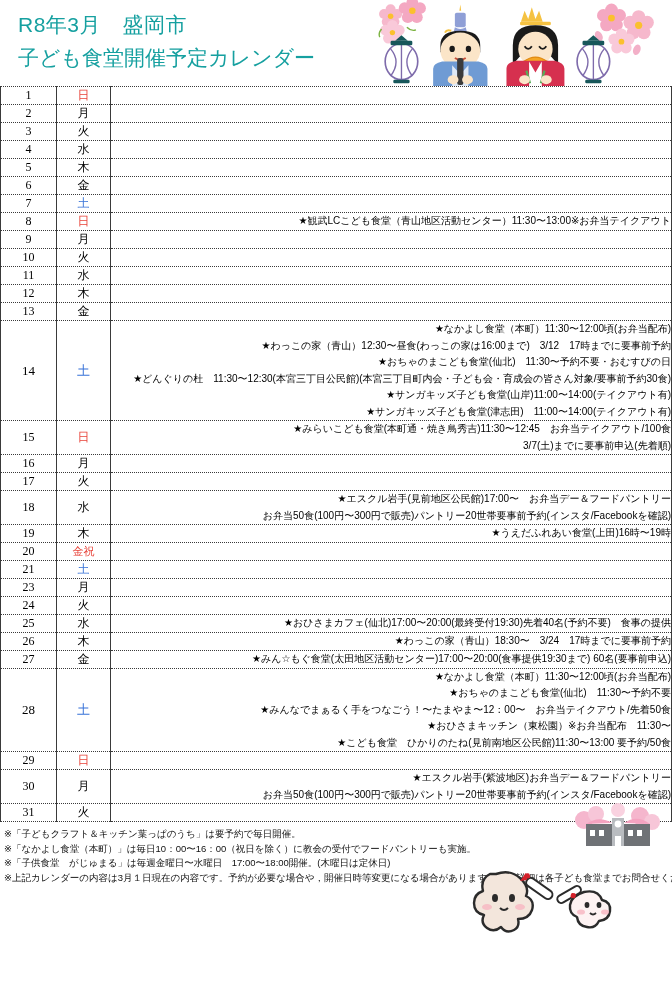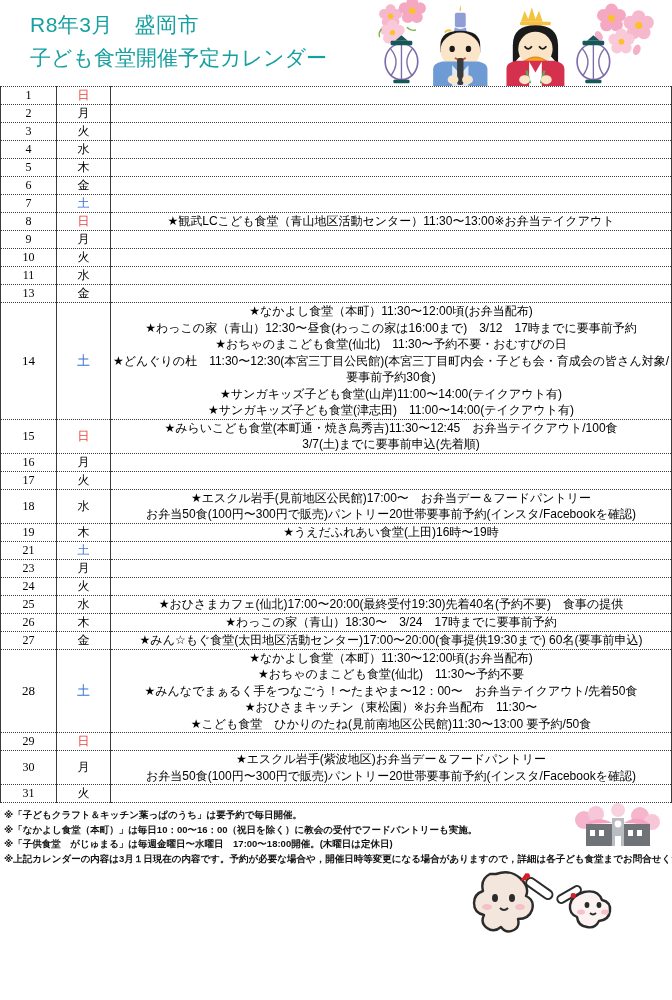--- a/index.html
+++ b/index.html
@@ -14,21 +14,21 @@
     color: #000;
     overflow: hidden;
     position: relative;
   }
 
   
   .header {
     position: relative;
     height: 86px;
     box-sizing: border-box;
-    padding: 8px 0 0 30px;
+    padding: 8px 0 0 18px;
     overflow: hidden;
   }
   .title-line {
     color: #16a0a0;
     font-size: 21px;
     line-height: 33px;
     letter-spacing: 0.5px;
     white-space: nowrap;
   }
   .title-line.second { letter-spacing: 0px; }
@@ -67,40 +67,39 @@
     font-size: 12px;
     font-family: "Liberation Serif", "DejaVu Serif", serif;
   }
   .c-dow {
     width: 53px;
     text-align: center;
     font-size: 12px;
   }
   .c-evt {
     padding: 1px 2px 1px 6px;
-    font-size: 12px;
+    font-size: 10px;
     line-height: 16.5px;
-    text-align: center;
+    text-align: right;
   }
   .dow-sun { color: #e8443a; }
   .dow-sat { color: #3a74d8; }
   .dow-hol { color: #e8443a; font-size: 11px; }
   .evt-line { white-space: nowrap; }
   .evt-wrap { white-space: normal; }
 
   tr.r-tall .c-day, tr.r-tall .c-dow { font-size: 13px; }
 
   
   .footer {
     position: relative;
     padding: 5px 3px 0 4px;
     font-size: 9.5px;
     line-height: 14.5px;
     color: #111;
-    font-weight: bold;
   }
   .footer .note { white-space: nowrap; }
   .note-last { font-size: 9.5px; }
 
   
   .art-school {
     position: absolute;
     right: 6px;
     top: 790px;
     width: 96px;
@@ -300,20 +299,25 @@
         <td class="c-day">10</td>
         <td class="c-dow ">火</td>
         <td class="c-evt">&nbsp;</td>
       </tr>
       <tr>
         <td class="c-day">11</td>
         <td class="c-dow ">水</td>
         <td class="c-evt">&nbsp;</td>
       </tr>
       <tr>
+        <td class="c-day">12</td>
+        <td class="c-dow ">木</td>
+        <td class="c-evt">&nbsp;</td>
+      </tr>
+      <tr>
         <td class="c-day">13</td>
         <td class="c-dow ">金</td>
         <td class="c-evt">&nbsp;</td>
       </tr>
       <tr class="r-tall">
         <td class="c-day">14</td>
         <td class="c-dow dow-sat">土</td>
         <td class="c-evt">
           <div class="evt-line">★なかよし食堂（本町）11:30〜12:00頃(お弁当配布)</div>
           <div class="evt-line">★わっこの家（青山）12:30〜昼食(わっこの家は16:00まで)　3/12　17時までに要事前予約</div>
@@ -348,20 +352,25 @@
           <div class="evt-line">★エスクル岩手(見前地区公民館)17:00〜　お弁当デー＆フードパントリー</div>
           <div class="evt-line">お弁当50食(100円〜300円で販売)パントリー20世帯要事前予約(インスタ/Facebookを確認)</div>
         </td>
       </tr>
       <tr>
         <td class="c-day">19</td>
         <td class="c-dow ">木</td>
         <td class="c-evt">
           <div class="evt-line">★うえだふれあい食堂(上田)16時〜19時</div>
         </td>
+      </tr>
+      <tr>
+        <td class="c-day">20</td>
+        <td class="c-dow dow-hol">金祝</td>
+        <td class="c-evt">&nbsp;</td>
       </tr>
       <tr>
         <td class="c-day">21</td>
         <td class="c-dow dow-sat">土</td>
         <td class="c-evt">&nbsp;</td>
       </tr>
       <tr>
         <td class="c-day">23</td>
         <td class="c-dow ">月</td>
         <td class="c-evt">&nbsp;</td>

